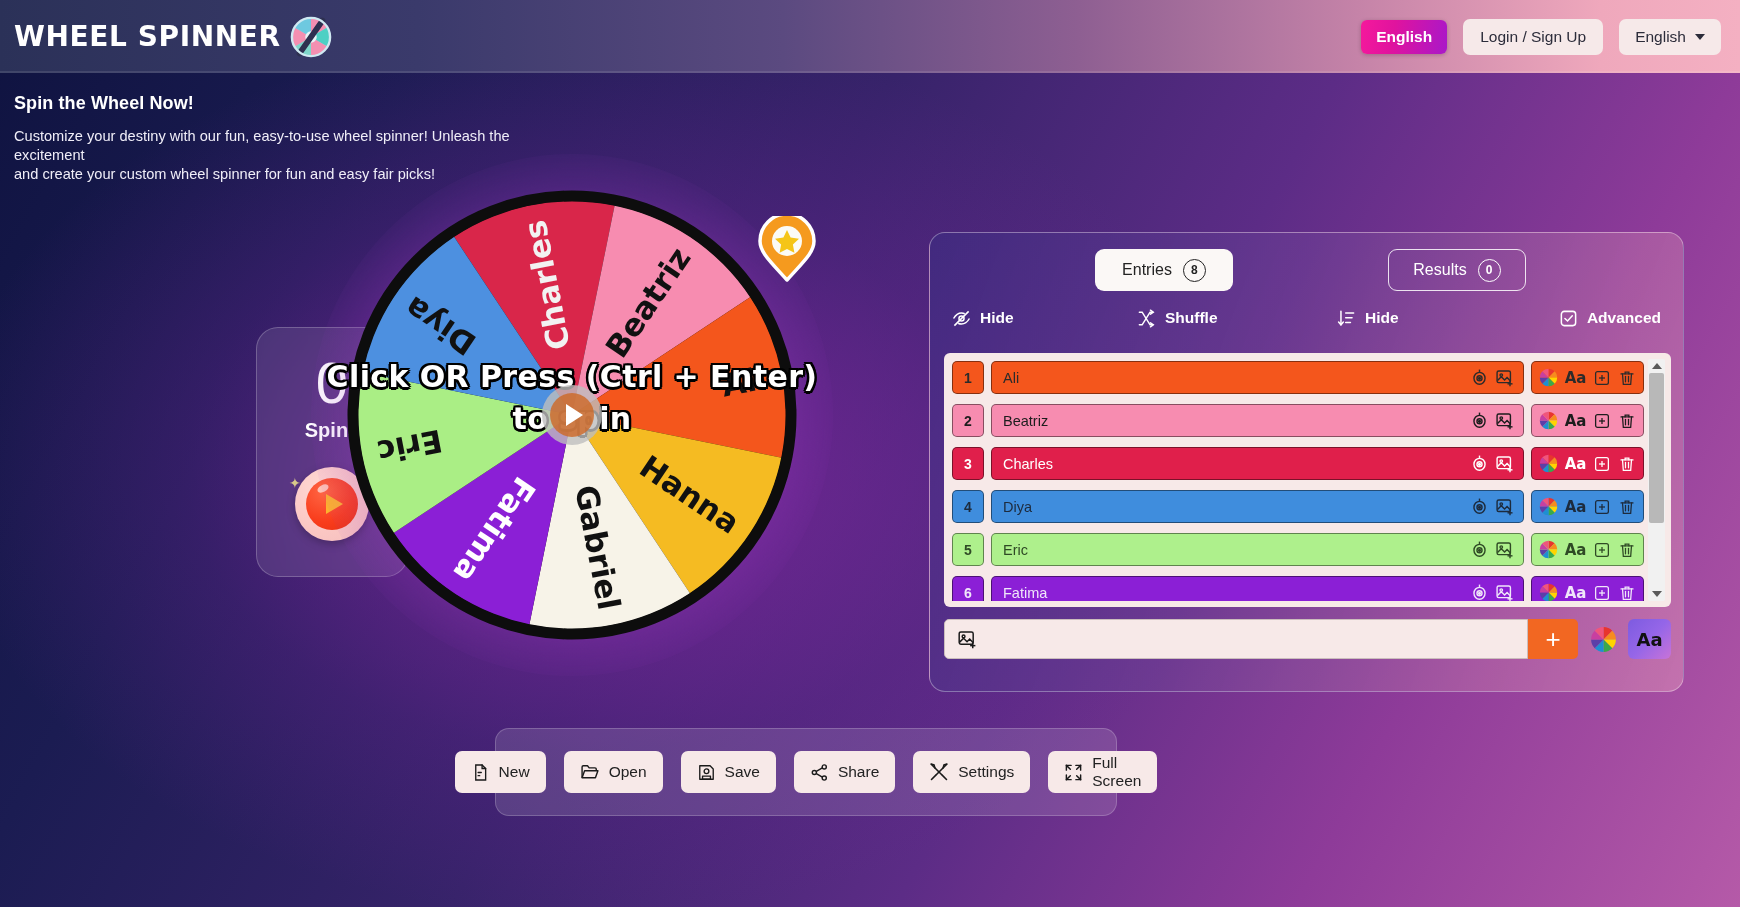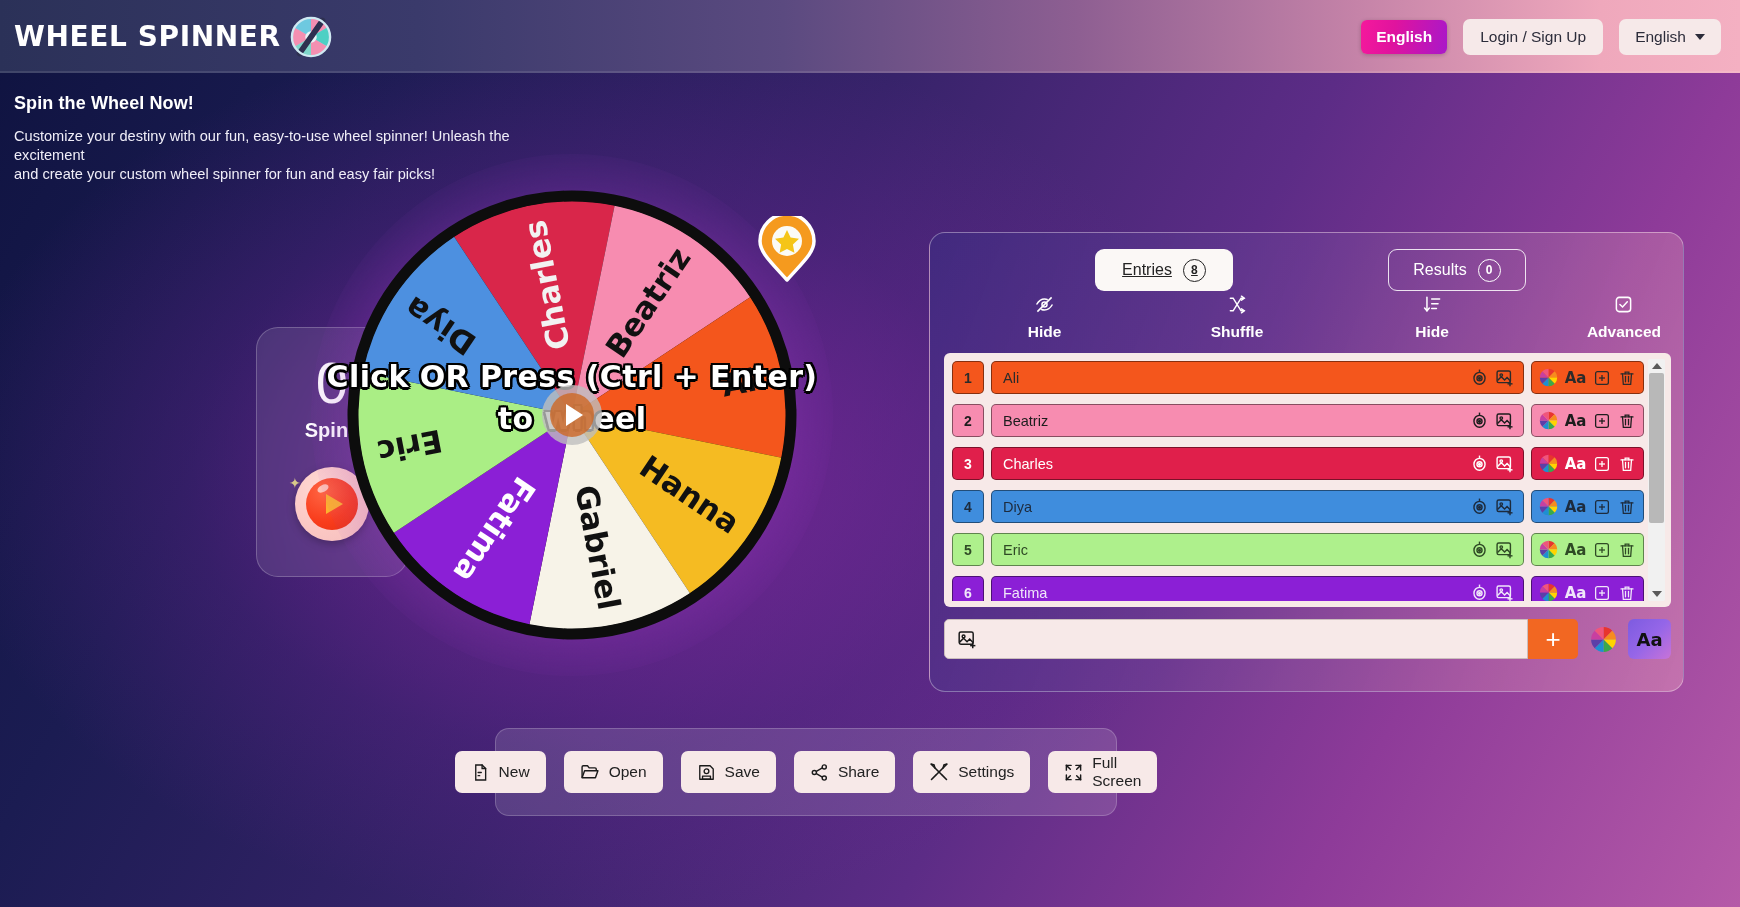--- a/index.html
+++ b/index.html
@@ -136,34 +136,34 @@
     border: 1px solid rgba(255,255,255,0.35);
     background: linear-gradient(110deg, rgba(60,45,130,0.62) 0%, rgba(110,65,150,0.55) 42%, rgba(190,115,170,0.52) 78%, rgba(225,150,185,0.50) 100%);
     z-index: 12;
   }
   .tabs { position: relative; height: 74px; }
   .tab {
     position: absolute; top: 16px; height: 42px;
     display: flex; align-items: center; justify-content: center; gap: 11px;
     border-radius: 9px; font-size: 16px; cursor: pointer;
   }
-  .tab-entries { left: 165px; width: 138px; background: #fbf8f6; color: #232323; text-decoration: underline; }
+  .tab-entries { left: 165px; width: 138px; background: #fbf8f6; color: #232323; }
   .tab-results { left: 458px; width: 138px; background: transparent; color: #ffffff; border: 1.4px solid rgba(255,255,255,0.85); }
   .tab-badge {
     width: 23px; height: 23px; border-radius: 50%;
     display: flex; align-items: center; justify-content: center;
     font-size: 12px; font-weight: bold;
   }
   .tab-entries .tab-badge { border: 1.4px solid #232323; color: #232323; }
   .tab-results .tab-badge { border: 1.4px solid #ffffff; color: #ffffff; }
 
   .toolbar { display: flex; align-items: center; height: 30px; padding: 0 22px; margin-top: -4px; }
   .toolbar-item {
     display: flex; align-items: center; gap: 9px;
-    color: #ffffff; font-size: 15.5px; font-weight: 600; cursor: pointer; flex-direction: column;
+    color: #ffffff; font-size: 15.5px; font-weight: 600; cursor: pointer;
   }
   .tb-hide { width: 185px; }
   .tb-shuffle { width: 200px; }
   .tb-sort { width: 190px; }
   .tb-adv { margin-left: auto; }
 
   
   .rows-shell {
     position: absolute; left: 14px; top: 120px; width: 727px; height: 254px;
     background: #f7e9e8; border-radius: 6px; padding: 6px 6px 6px 8px;
@@ -313,21 +313,21 @@
         <text x="419.36218232263747" y="187.21981891544414" fill="#111111" font-size="31" font-weight="bold" font-family="&quot;DejaVu Sans&quot;, sans-serif" text-anchor="end" dominant-baseline="central" transform="rotate(-11 419.36218232263747 187.21981891544414)">Ali</text>
         <text x="389.1494393658983" y="335.72019488720787" fill="#111111" font-size="31" font-weight="bold" font-family="&quot;DejaVu Sans&quot;, sans-serif" text-anchor="end" dominant-baseline="central" transform="rotate(34 389.1494393658983 335.72019488720787)">Hanna</text>
         <text x="262.7801810845559" y="419.36218232263747" fill="#111111" font-size="31" font-weight="bold" font-family="&quot;DejaVu Sans&quot;, sans-serif" text-anchor="end" dominant-baseline="central" transform="rotate(79 262.7801810845559 419.36218232263747)">Gabriel</text>
         <text x="114.27980511279216" y="389.1494393658983" fill="#ffffff" font-size="31" font-weight="bold" font-family="&quot;DejaVu Sans&quot;, sans-serif" text-anchor="end" dominant-baseline="central" transform="rotate(124 114.27980511279216 389.1494393658983)">Fatima</text>
         <text x="30.637817677362534" y="262.7801810845559" fill="#111111" font-size="31" font-weight="bold" font-family="&quot;DejaVu Sans&quot;, sans-serif" text-anchor="end" dominant-baseline="central" transform="rotate(169 30.637817677362534 262.7801810845559)">Eric</text>
         <text x="60.850560634101726" y="114.27980511279216" fill="#111111" font-size="31" font-weight="bold" font-family="&quot;DejaVu Sans&quot;, sans-serif" text-anchor="end" dominant-baseline="central" transform="rotate(214 60.850560634101726 114.27980511279216)">Diya</text>
       </g>
   </svg>
   <div class="wheel-cta">
     <span>Click OR Press (Ctrl + Enter)</span><br>
-    <span>to wheel</span>
+    <span>to spin</span>
   </div>
   <div class="wheel-hub">
     <div class="wheel-hub-in">
       <span class="hub-tri"></span>
     </div>
   </div>
   <svg class="wheel-pointer" viewBox="0 0 62 66">
     <path d="M31 64 C13 44 4 36 4 25 A27 27 0 0 1 58 25 C58 36 49 44 31 64 Z" fill="#f59a1e" stroke="#ffffff" stroke-width="3.5" stroke-linejoin="round"></path>
     <circle cx="31" cy="25" r="15" fill="#fbfbf6"></circle>
     <path d="M31 14 L34.6 21.6 L43 22.7 L36.9 28.6 L38.4 36.8 L31 32.9 L23.6 36.8 L25.1 28.6 L19 22.7 L27.4 21.6 Z" fill="#f5c518"></path>

